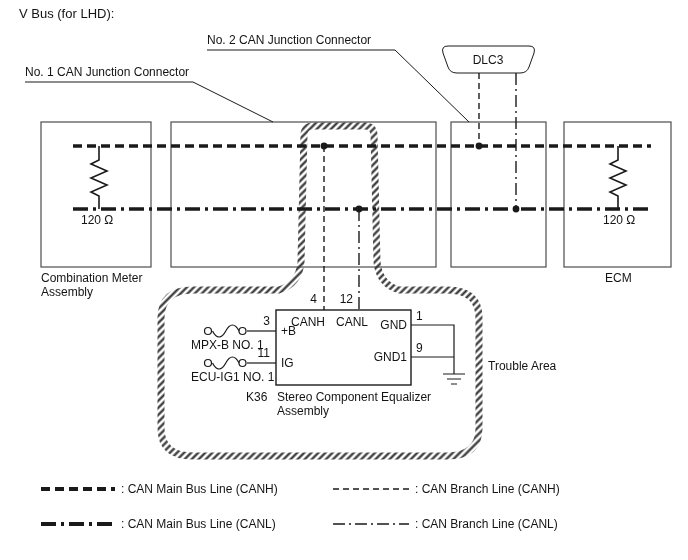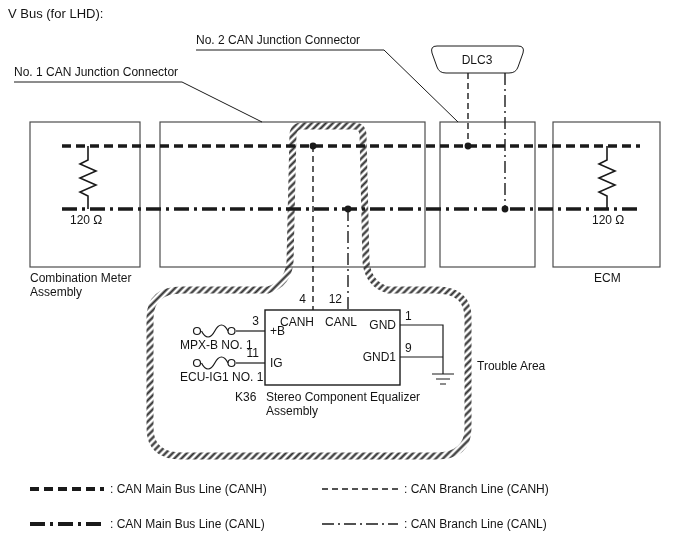--- a/index.html
+++ b/index.html
@@ -1,16 +1,16 @@
 <!DOCTYPE html>
 <html><head>
 <meta charset="utf-8">
 <style>
   html,body{margin:0;padding:0;background:#fff;}
-  .stage{width:664px;height:560px;position:relative;background:#fff;}
+  .stage{width:664px;height:560px;position:relative;background:#fff;margin-left:11px;}
   svg{display:block;}
   text{font-family:"Liberation Sans","DejaVu Sans",sans-serif;fill:#141414;}
   .t12{font-size:12px;}
   .t13{font-size:13px;}
   .mid{text-anchor:middle;}
   .end{text-anchor:end;}
   .box{fill:#ffffff;stroke:#4d4d4d;stroke-width:1.2;}
   .box2{fill:#ffffff;stroke:#1a1a1a;stroke-width:1.4;}
   .thin{fill:none;stroke:#1a1a1a;stroke-width:1;}
   .solid{fill:none;stroke:#1a1a1a;stroke-width:1.6;}

